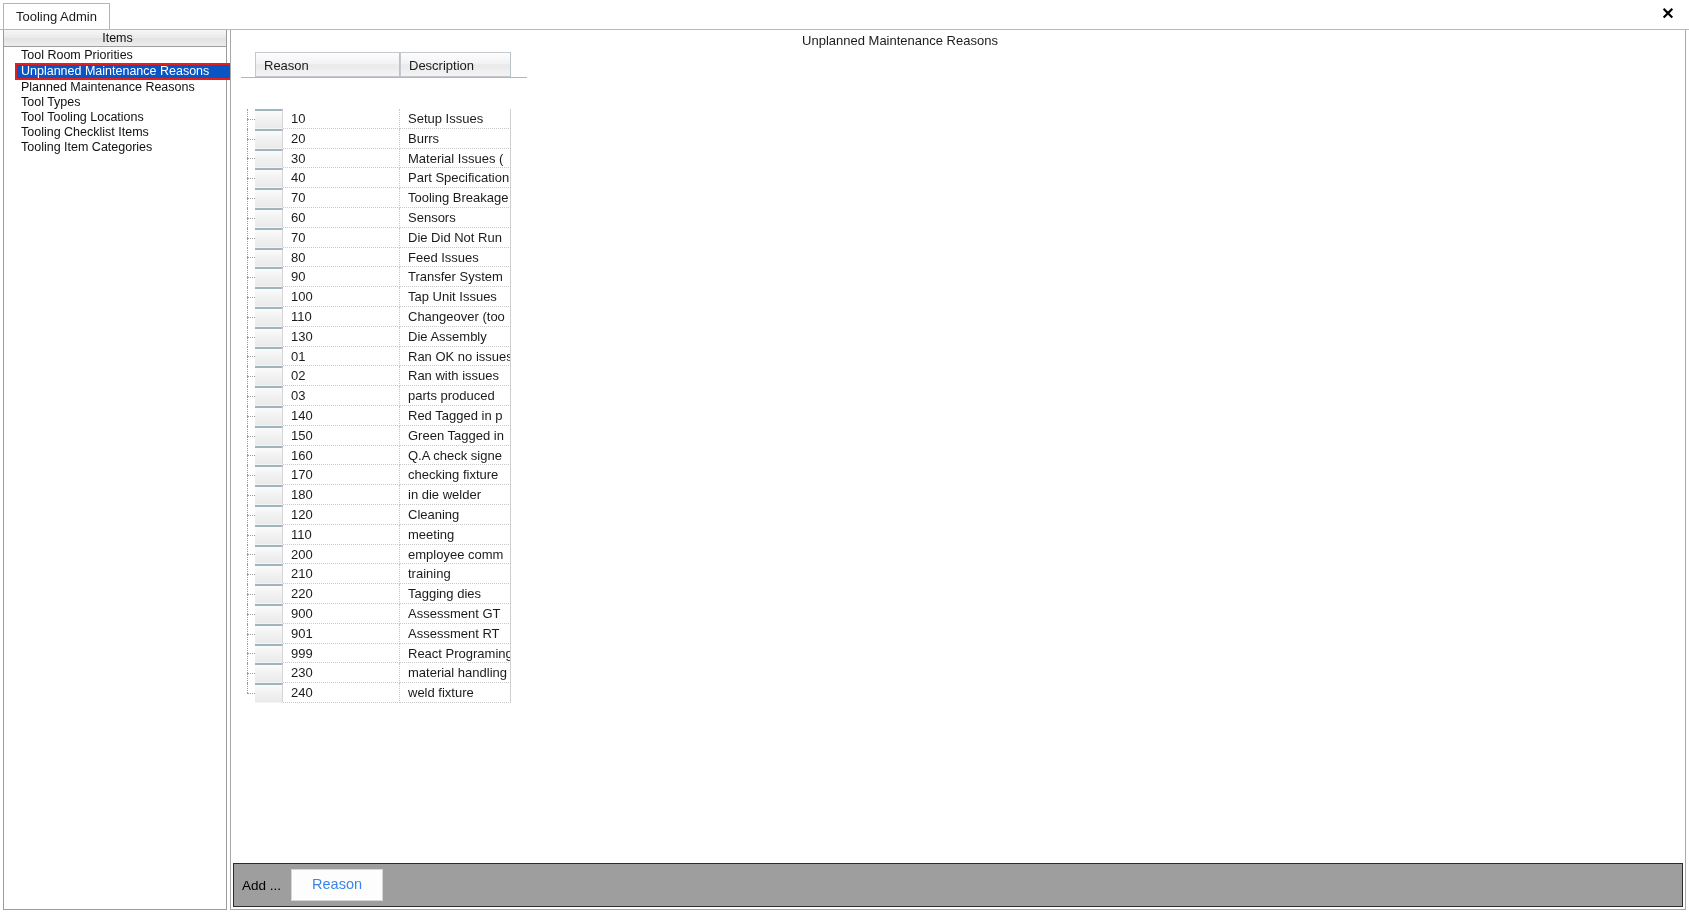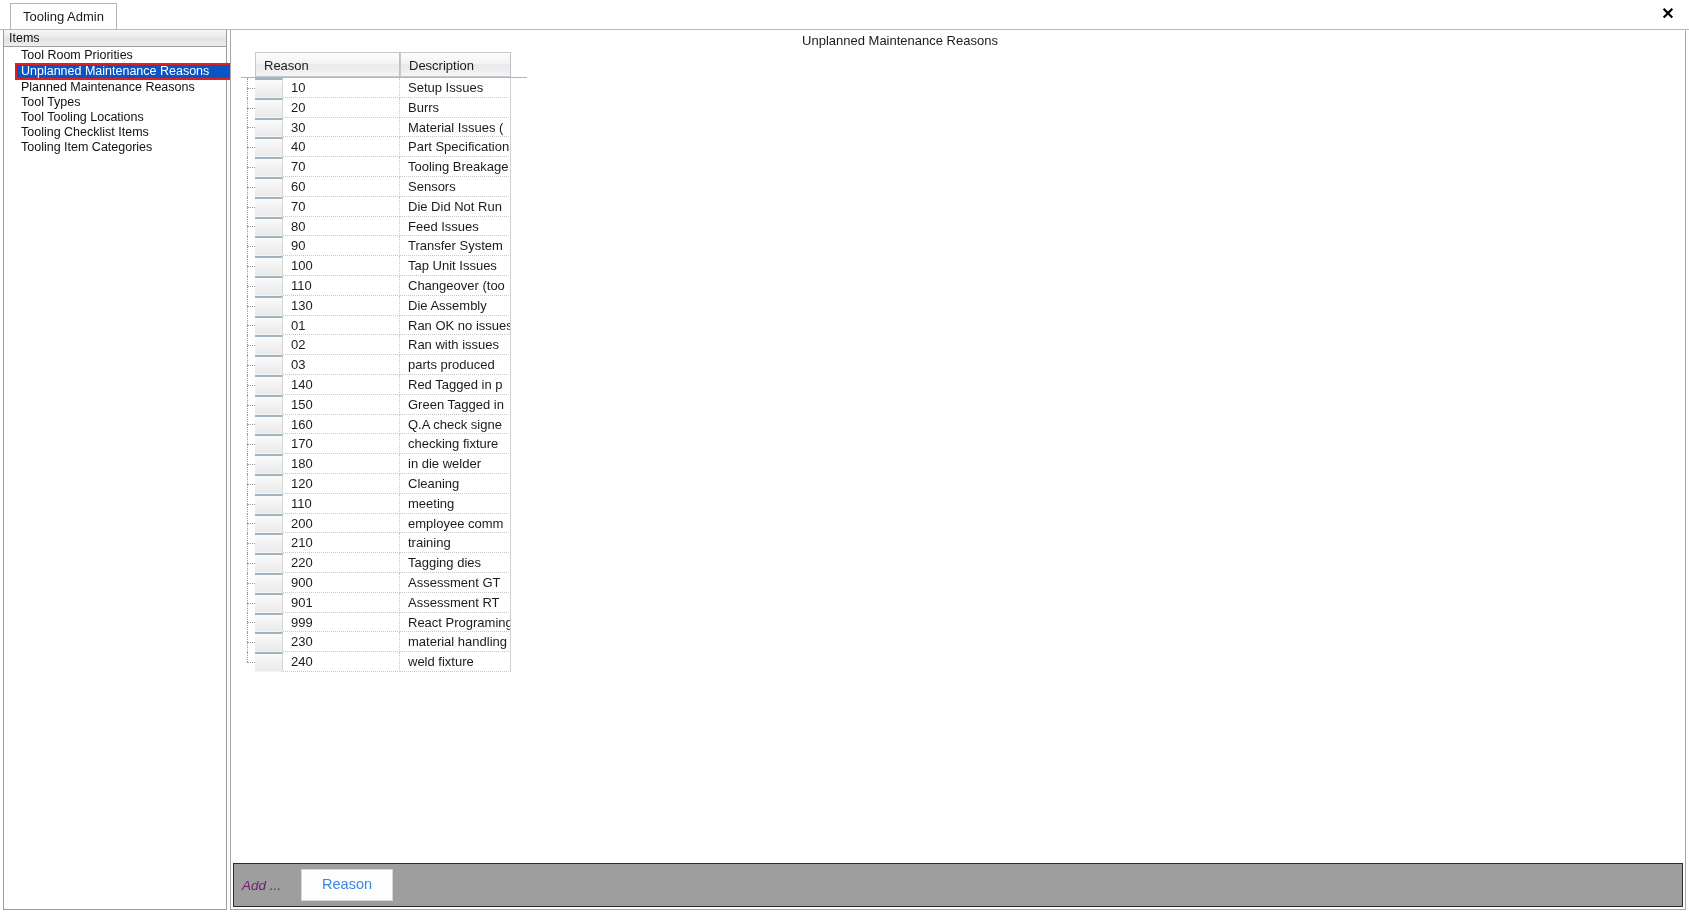--- a/index.html
+++ b/index.html
@@ -22,21 +22,21 @@
     position: absolute; left: 0; top: 0;
     width: 1689px; height: 30px;
     background: #ffffff;
   }
   .tabstrip .tabline {
     position: absolute; left: 0; top: 29px;
     width: 1689px; height: 1px;
     background: #b8b8b8;
   }
   .tab {
-    position: absolute; left: 10px; top: 3px;
+    position: absolute; left: 3px; top: 3px;
     height: 26px;
     padding: 4px 12px 3px 12px;
     background: #ffffff;
     border: 1px solid #b4b4b4;
     border-bottom: none;
     font-size: 13px;
     color: #1b1b1b;
     line-height: 18px;
     white-space: nowrap;
     z-index: 3;
@@ -67,20 +67,21 @@
   }
   .left-header {
     position: absolute; left: 0; top: 0;
     width: 222px; height: 17px;
     background: linear-gradient(to bottom, #f6f6f6 0%, #eaeaea 48%, #e2e2e2 50%, #ededed 100%);
     border-bottom: 1px solid #9f9f9f;
     font-size: 12.5px;
     color: #111111;
     padding: 1px 0 0 5px;
     line-height: 15px;
+    text-align: center;
   }
   .items-list {
     position: absolute;
     left: 12px; top: 18px;
     width: 222px;
     padding: 0;
   }
   .list-item {
     position: relative;
     height: 15px;
@@ -144,21 +145,21 @@
     font-size: 13px;
     color: #1b1b1b;
     padding: 4px 0 0 8px;
     line-height: 18px;
     white-space: nowrap;
     overflow: hidden;
   }
   .gh-reason { width: 145px; flex: none; }
   .gh-desc   { width: 111px; flex: none; }
 
-  .grid-body { position: relative; }
+  .grid-body { position: relative; margin-top: 31px; }
   .grid-row {
     position: relative;
     display: flex;
     height: 19.8px;
     align-items: stretch;
   }
   .row-tree {
     width: 14px; flex: none;
     position: relative;
     background: #ffffff;
@@ -219,25 +220,24 @@
     left: 2px; bottom: 2px;
     width: 1450px; height: 44px;
     background: #9e9e9e;
     border: 1px solid #2c2c2c;
     display: flex;
     align-items: center;
     padding-left: 8px;
   }
   .add-label {
     font-size: 13.5px;
-    color: #701a75;
-    margin-right: 20px;
+    color: #000000;
+    margin-right: 10px;
     white-space: nowrap;
     cursor: pointer;
-    font-style: italic;
   }
   .reason-btn {
     background: #fdfdfd;
     border: 1px solid #d6d6d6;
     color: #3a86e8;
     font-size: 14.5px;
     padding: 6px 20px 7px 20px;
     line-height: 17px;
     white-space: nowrap;
     cursor: pointer;

